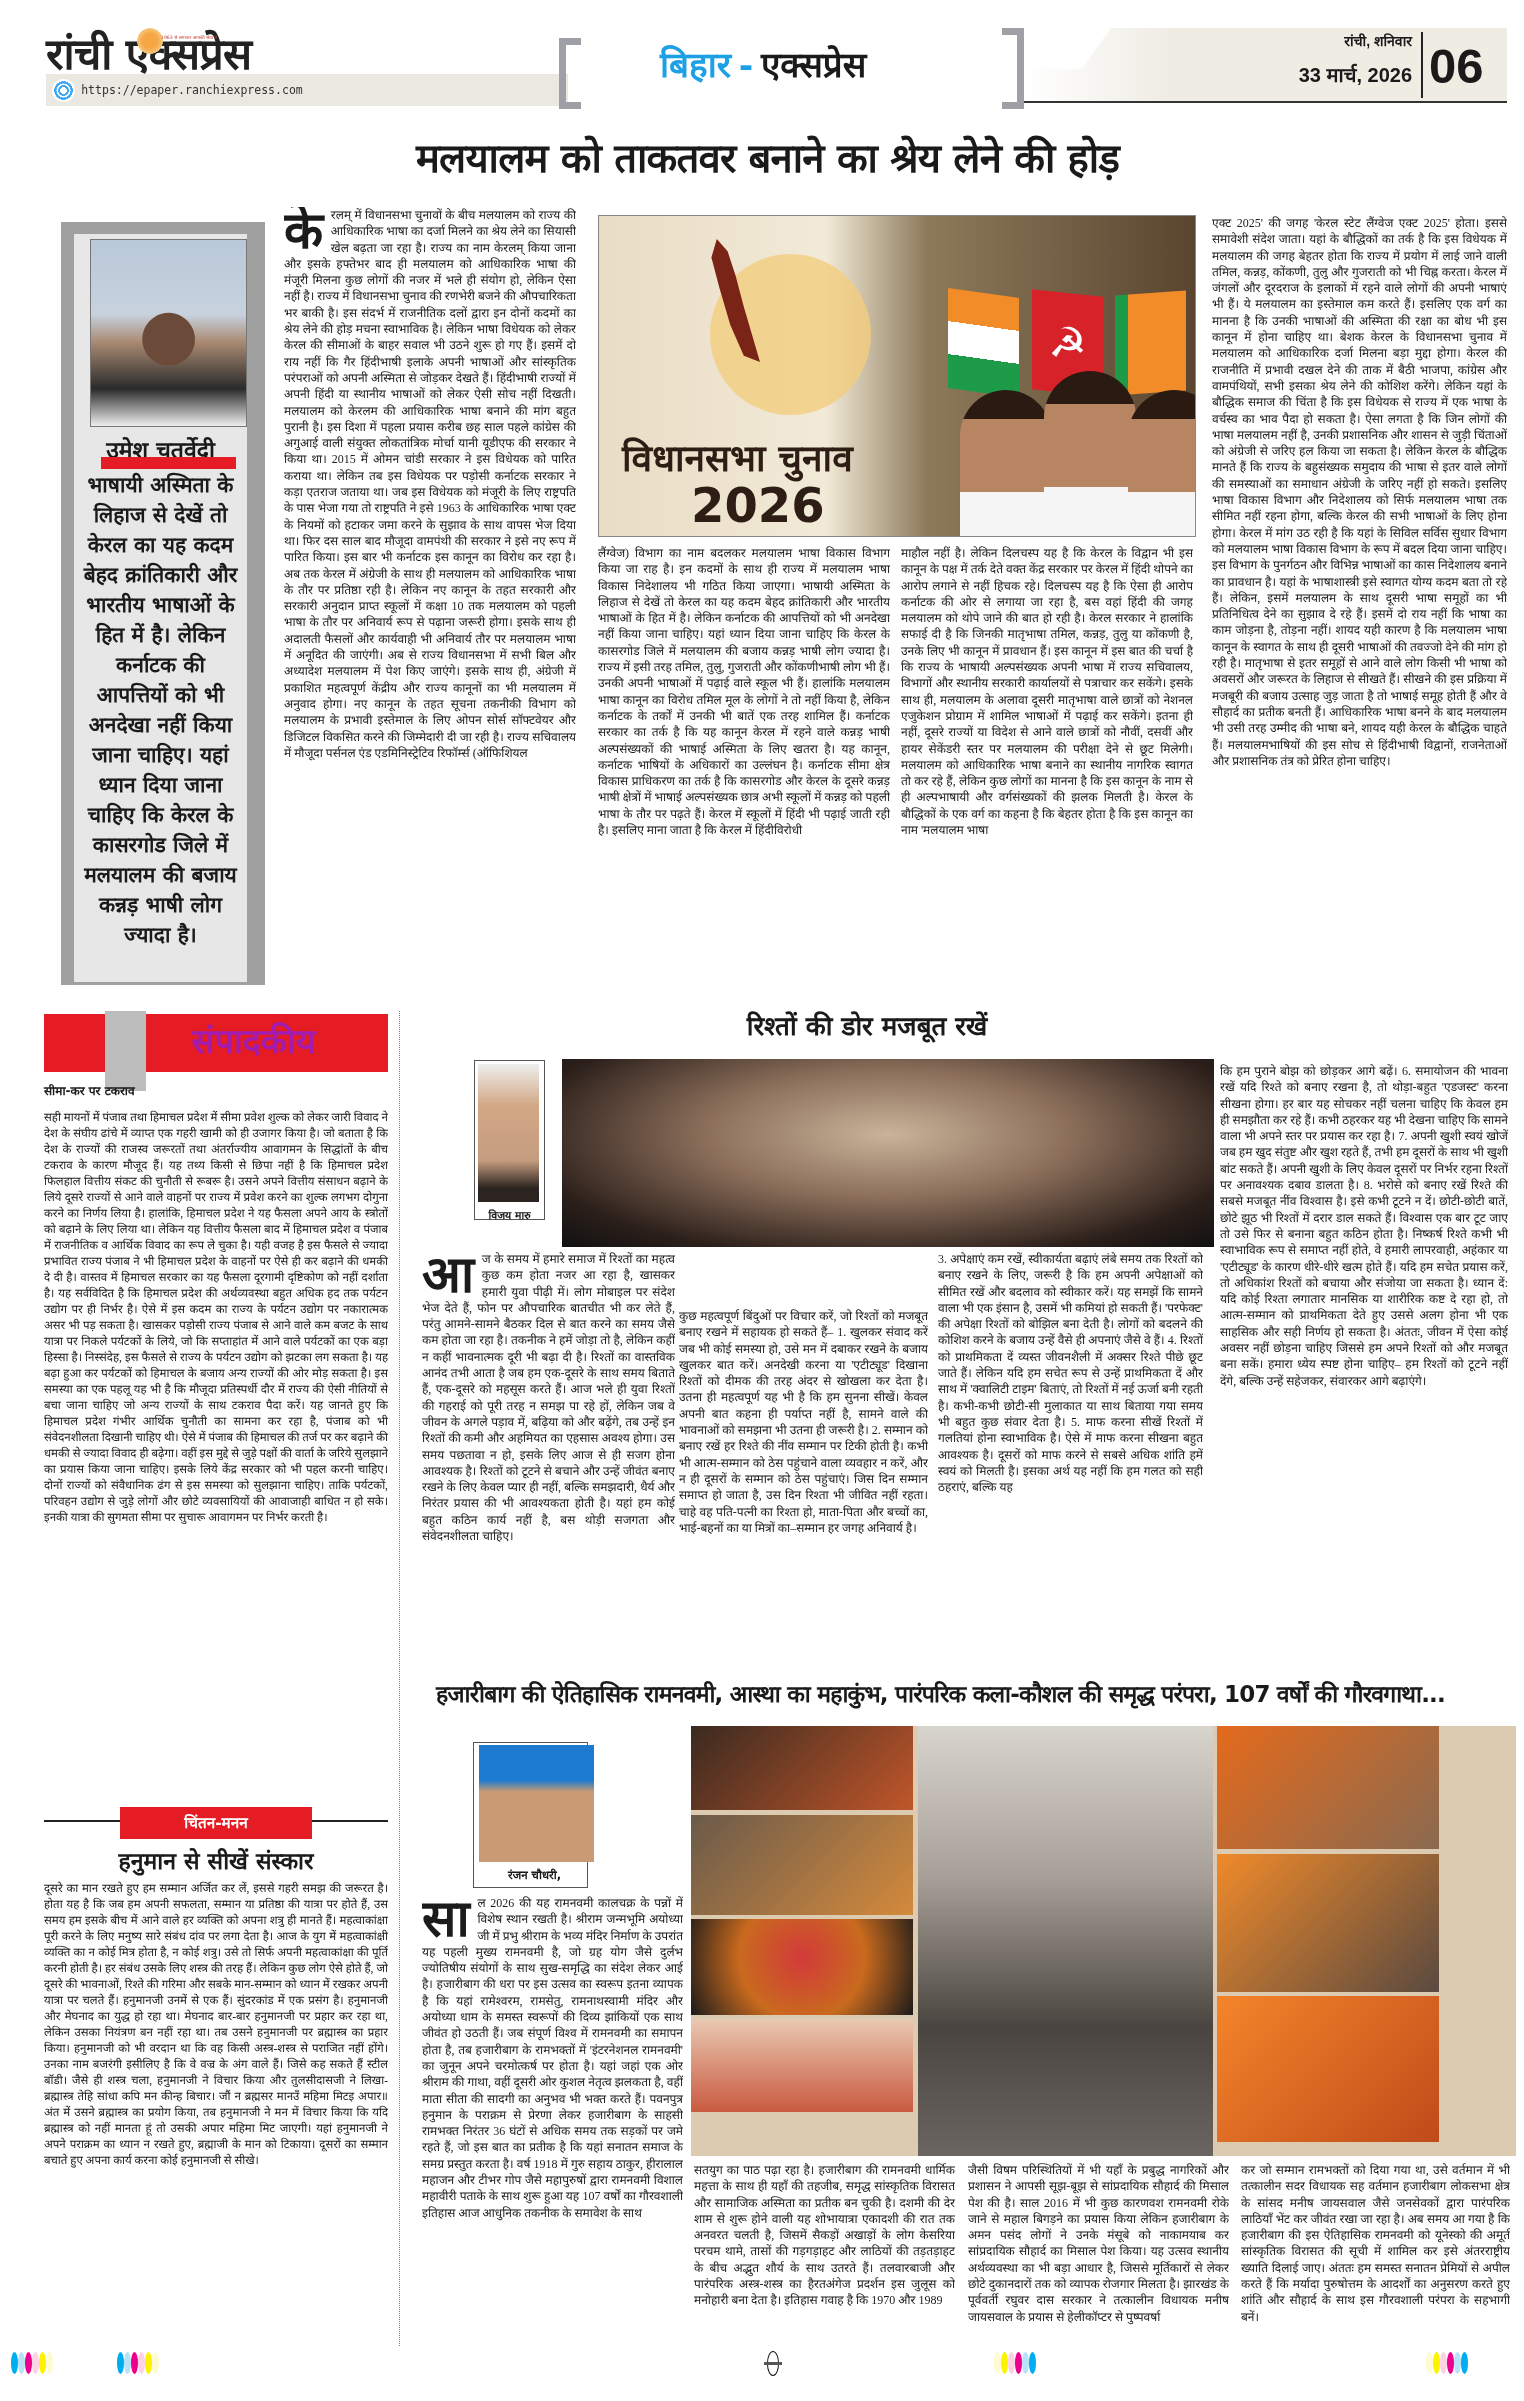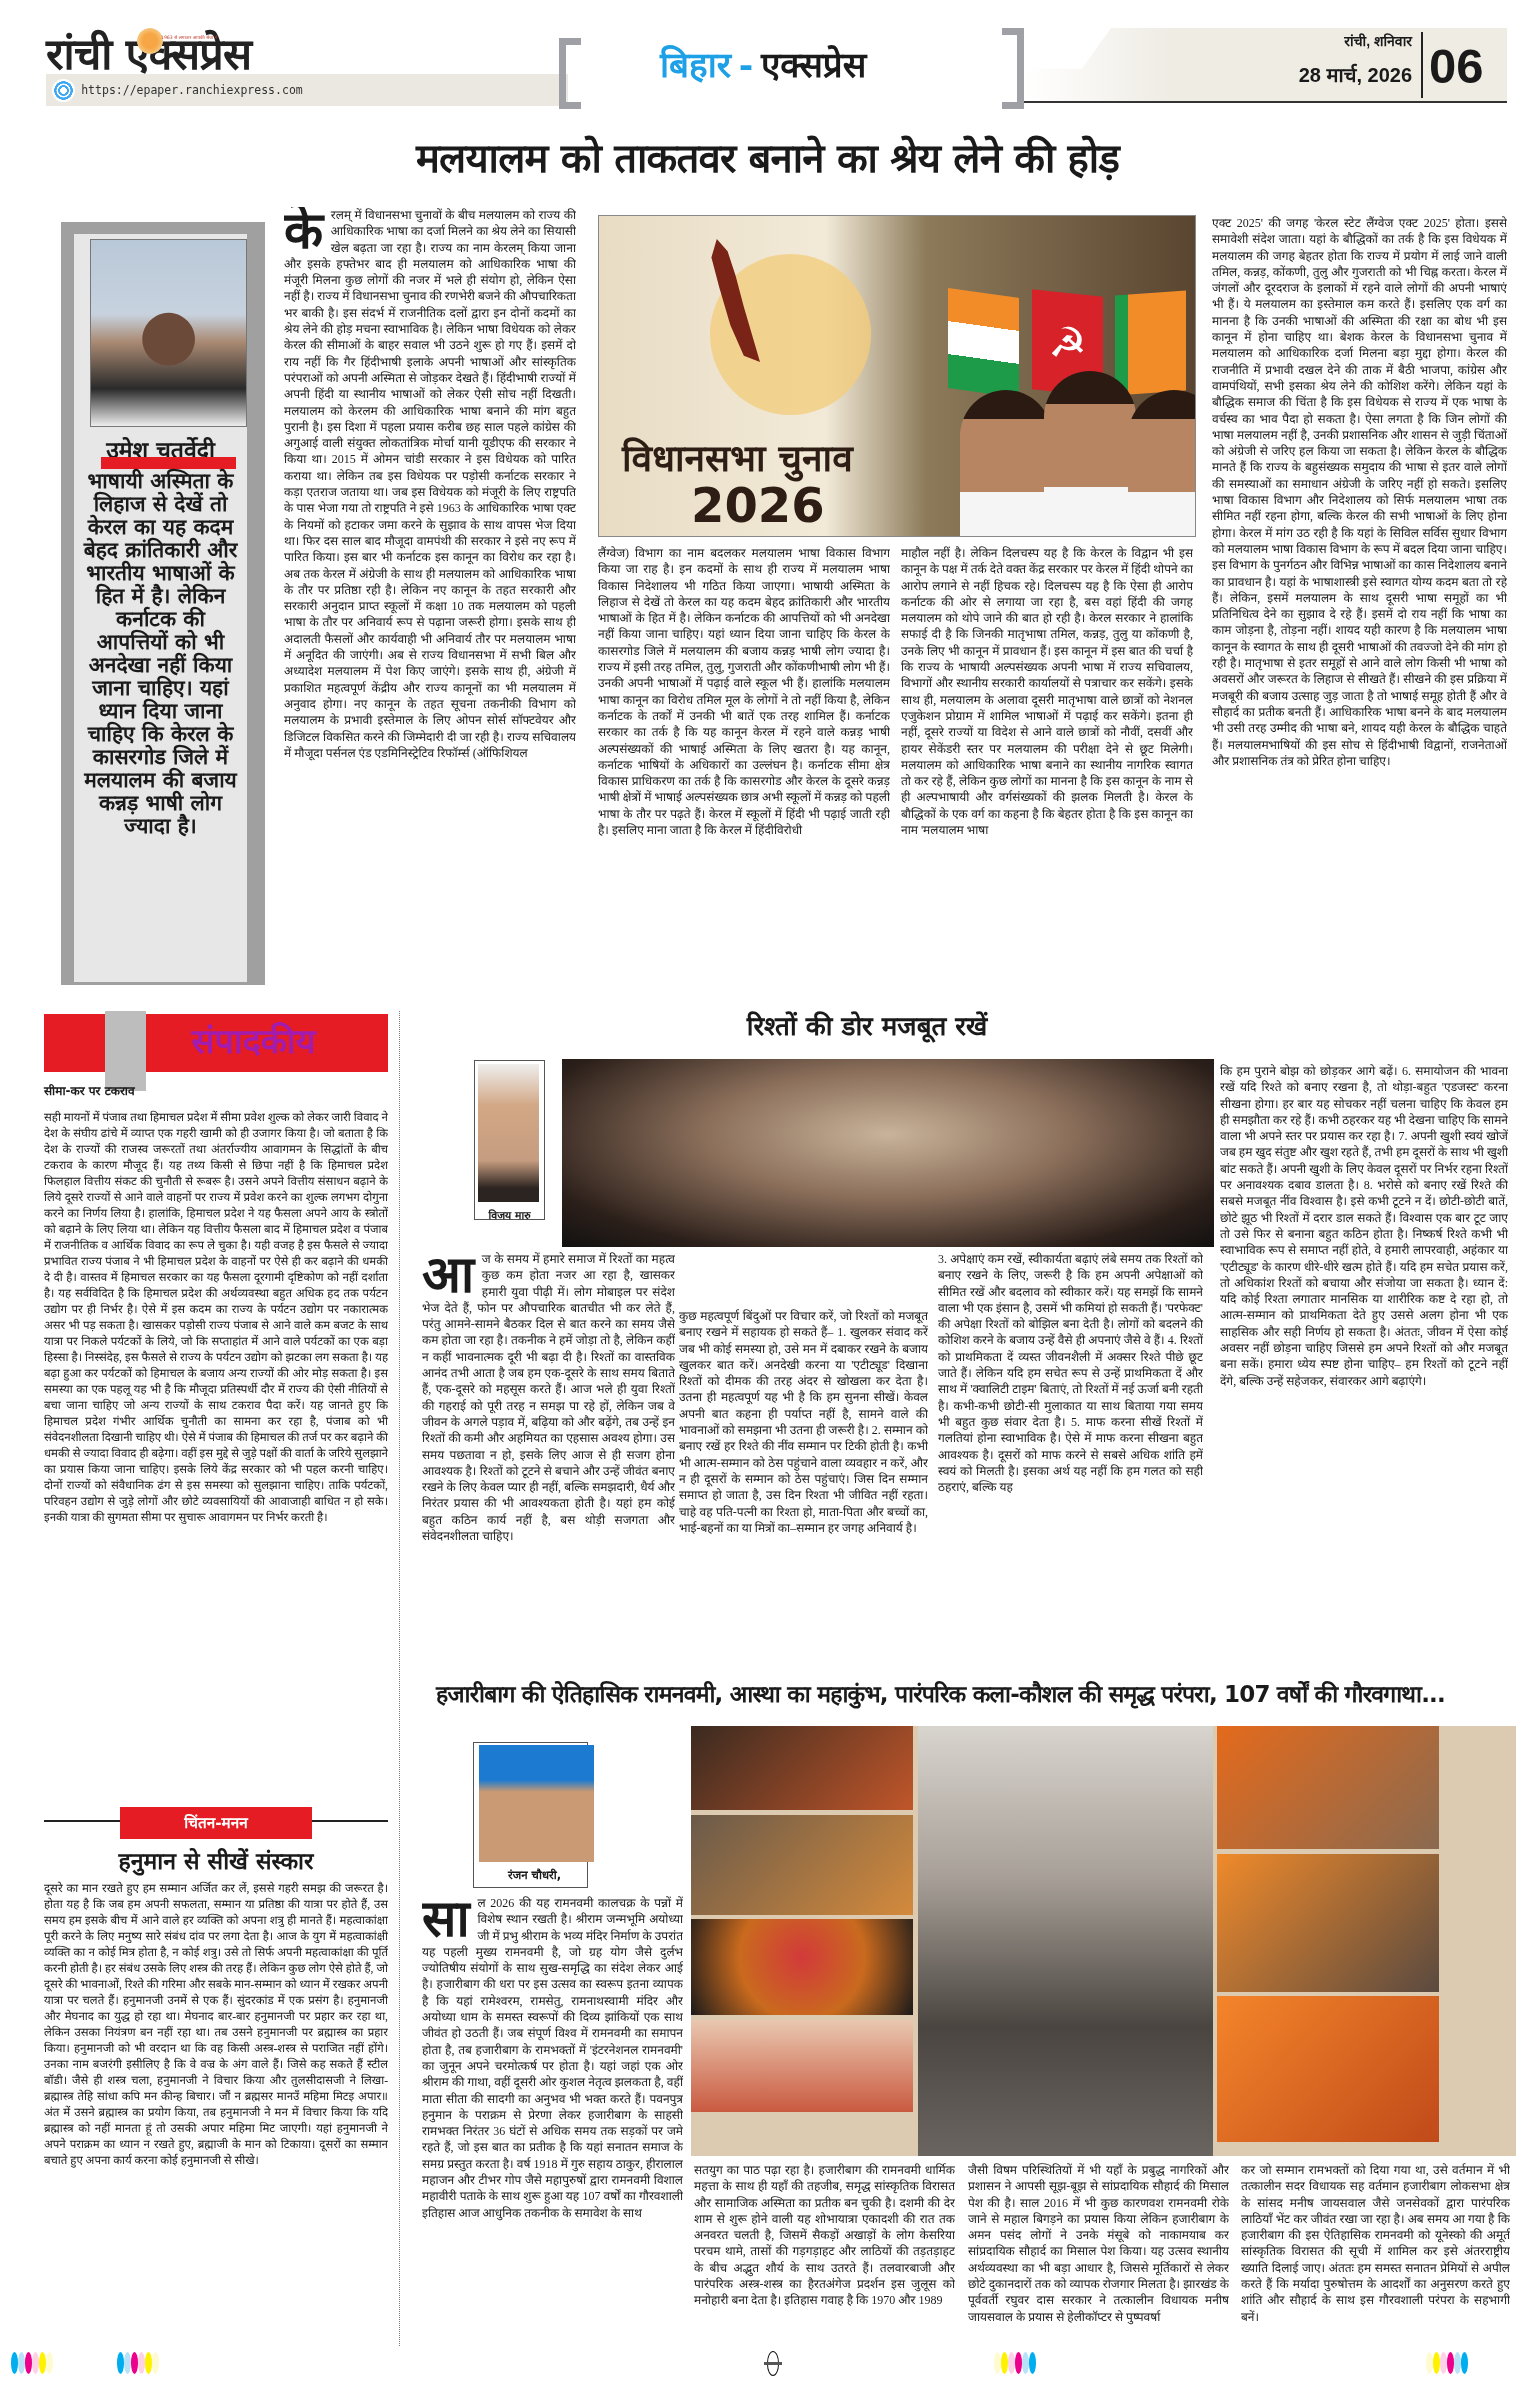--- a/index.html
+++ b/index.html
@@ -30,21 +30,21 @@
 
   
   .main-headline { left: 384px; top: 129px; width: 767px; text-align: center; font-family: "DejaVu Sans", sans-serif; font-weight: 900; font-size: 40px; letter-spacing: -0.8px; }
 
   
   .author-panel { left: 61px; top: 222px; width: 204px; height: 763px; background: #a0a0a0; }
   .author-inner { left: 74px; top: 234px; width: 173px; height: 748px; background: #e7e7e7; }
   .author-photo { left: 90px; top: 239px; width: 157px; height: 188px; background: linear-gradient(180deg, #b9c8d8 0%, #c7d2de 40%, #a98972 55%, #2a2a2a 80%, #eee 100%); border: 0.8px solid #777; display: flex; align-items: center; justify-content: center; font-size: 69px; color: #6b4a3a; }
   .author-name { left: 74px; top: 433px; width: 173px; text-align: center; font-weight: bold; font-size: 23px; }
   .author-redbar { left: 101px; top: 457px; width: 135px; height: 12.3px; background: #e51c24; }
-  .pull-quote { left: 77px; top: 470px; width: 167px; text-align: center; font-weight: bold; font-size: 21px; line-height: 23px; }
+  .pull-quote { left: 77px; top: 470px; width: 167px; text-align: center; font-weight: bold; font-size: 21px; line-height: 30px; }
 
   
   .col-text { font-family: "Liberation Serif", serif; font-size: 12px; line-height: 16.3px; text-align: justify; color: #1b1b1b; }
   .dropcap { float: left; font-family: "DejaVu Sans", sans-serif; font-weight: 900; font-size: 51px; line-height: 48px; margin-right: 7.7px; }
 
   .kerala-img { left: 598px; top: 215px; width: 598px; height: 322px; background: linear-gradient(90deg, #e8dcc4 0%, #f2ead8 38%, #8c7a5a 55%, #5a4530 100%); border: 0.8px solid #888; overflow: hidden; }
   .kerala-sun { position: absolute; left: 111px; top: 38px; width: 161px; height: 161px; border-radius: 50%; background: #f3cd7e; opacity: .8; }
   .kerala-map { position: absolute; left: 107px; top: 23px; width: 54px; height: 123px; background: #7a2418; clip-path: polygon(20% 0, 40% 10%, 55% 30%, 70% 55%, 90% 85%, 100% 100%, 70% 95%, 45% 70%, 25% 40%, 10% 15%); }
   .kerala-t1 { position: absolute; left: 61px; top: 130px; font-weight: 900; font-size: 80px; color: #7a2418; }
   .kerala-t2 { position: absolute; left: 23px; top: 215px; font-weight: 900; font-size: 37px; color: #2d1d14; }
@@ -99,21 +99,21 @@
 </div>
 
 <div class="abs sec-bracket-l"></div>
 <div class="abs section-title">
   <span class="blue">बिहार</span><span class="dash">-</span><span class="black">एक्सप्रेस</span>
 </div>
 <div class="abs sec-bracket-r"></div>
 
 <div class="abs date-box"></div>
 <div class="abs date-line1">रांची, शनिवार</div>
-<div class="abs date-line2">28 मार्च, 2026</div>
+<div class="abs date-line2">33 मार्च, 2026</div>
 <div class="abs date-divider"></div>
 <div class="abs page-num">06</div>
 <div class="abs mast-rule"></div>
 
 <div class="abs main-headline">मलयालम को ताकतवर बनाने का श्रेय लेने की होड़</div>
 
 <div class="abs author-panel"></div>
 <div class="abs author-inner"></div>
 <div class="abs author-photo">
     <span>●</span>

